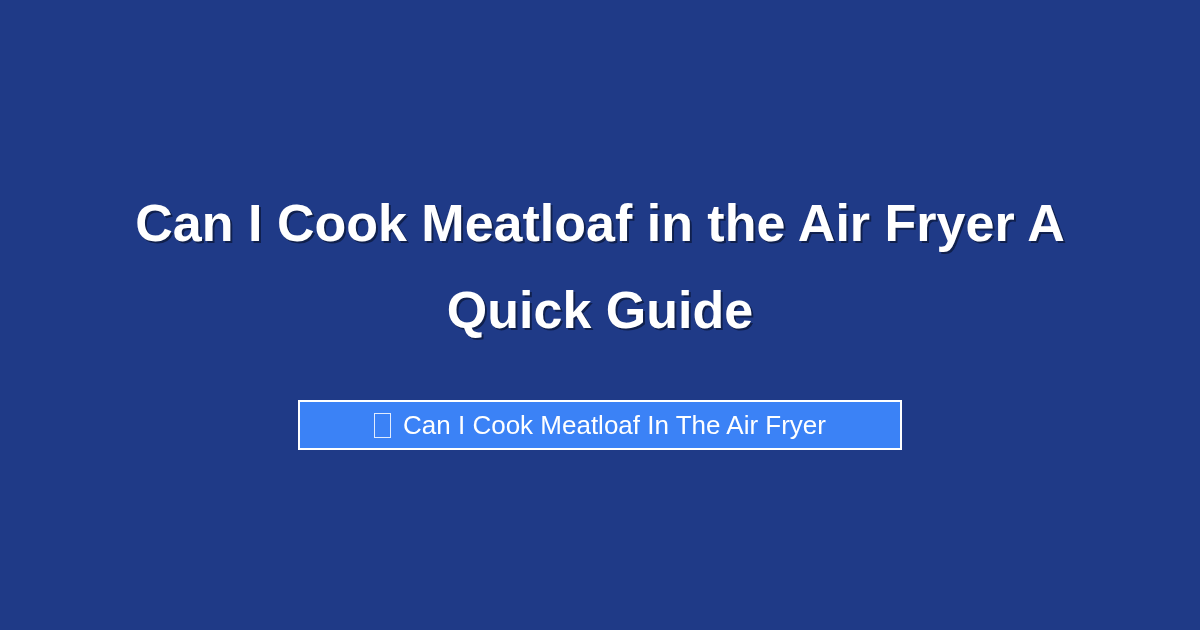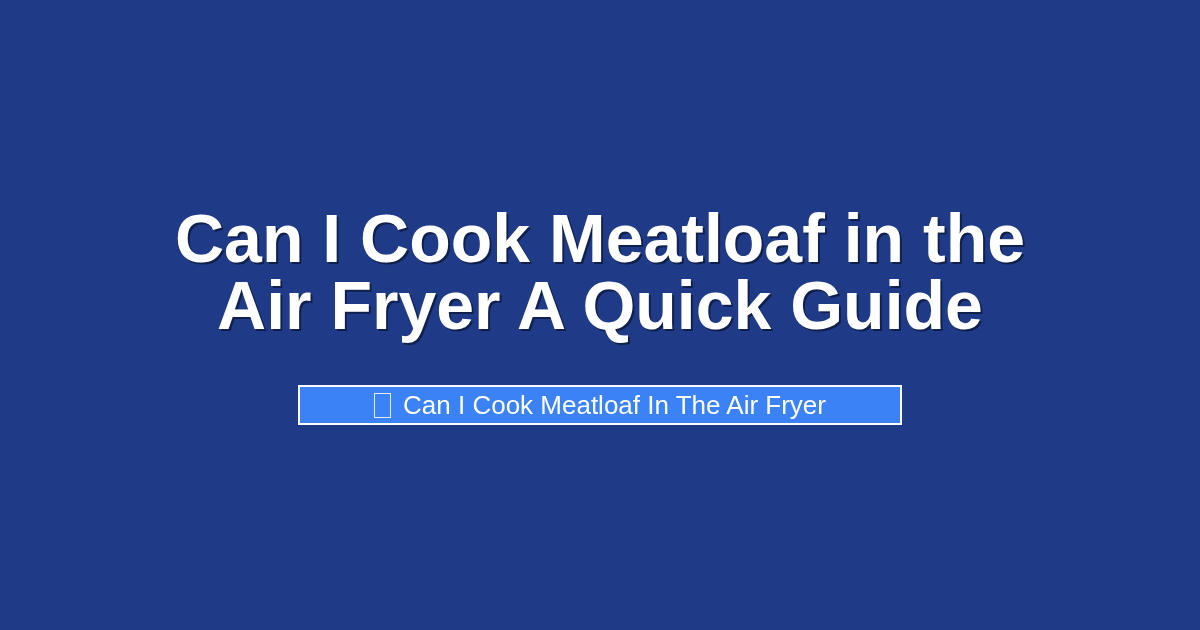--- a/index.html
+++ b/index.html
@@ -33,40 +33,40 @@
     justify-content: center;
     width: 100%;
   }
 
   .page-title {
     margin: 0;
     width: 960px;
     text-align: center;
     color: #ffffff;
     font-family: "Liberation Sans", sans-serif;
-    font-size: 68px;
+    font-size: 52px;
     font-weight: bold;
-    line-height: 67px;
+    line-height: 87px;
     letter-spacing: 0px;
     text-shadow: 2px 2px 0 #10204d;
   }
 
   .cta-spacer {
     height: 46px;
     flex: none;
   }
 
   .cta-button {
     box-sizing: border-box;
     display: inline-flex;
     align-items: center;
     justify-content: center;
     gap: 12px;
     width: 604px;
-    height: 40px;
+    height: 50px;
     padding: 0 16px;
     background: #3b82f6;
     border: 2px solid #ffffff;
     border-radius: 0;
     color: #ffffff;
     font-family: "Liberation Sans", sans-serif;
     font-size: 26px;
     font-weight: normal;
     line-height: 1;
     white-space: nowrap;

